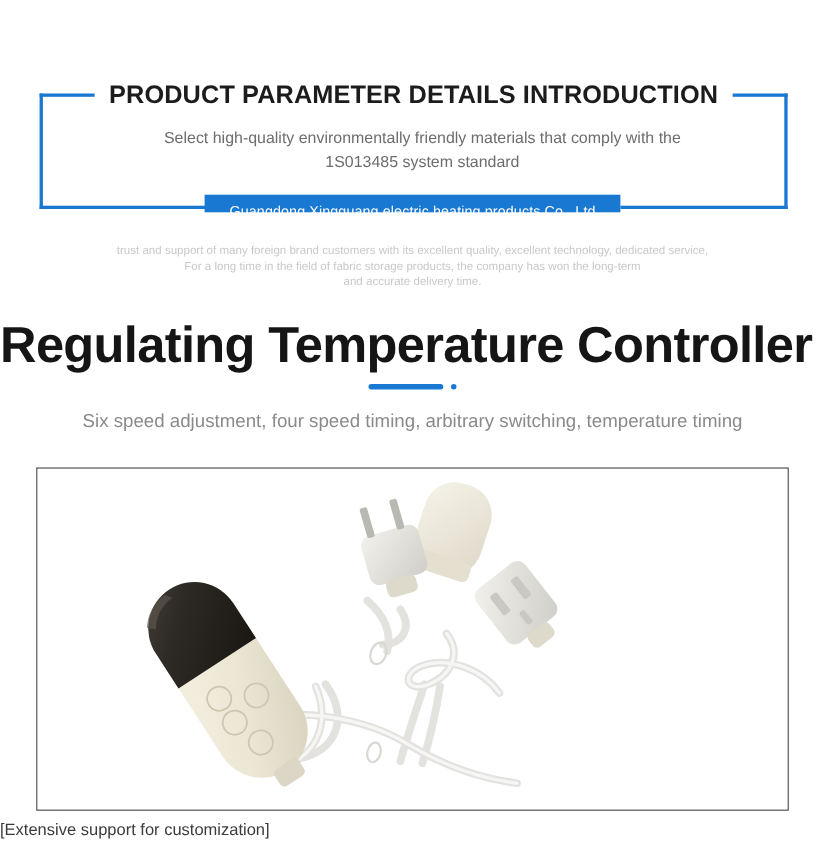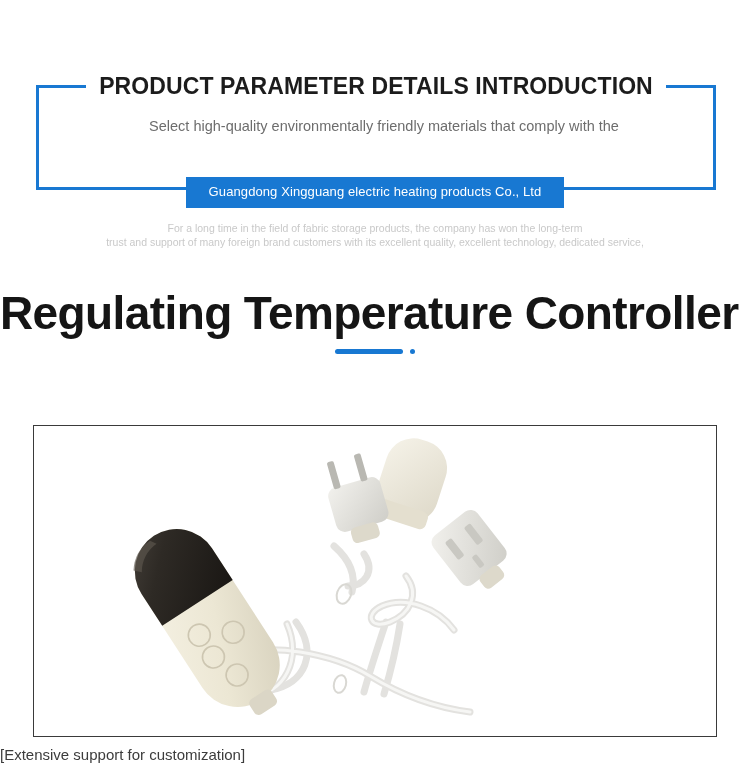--- a/index.html
+++ b/index.html
@@ -64,21 +64,21 @@
     color: #6d6d6d;
     line-height: 22px;
   }
 
   
   .company-badge {
     position: absolute;
     left: 186px;
     top: 177px;
     width: 378px;
-    height: 31px;
+    height: 16px;
     background: #1878d2;
     color: #ffffff;
     font-size: 13px;
     line-height: 30px;
     text-align: center;
     letter-spacing: 0.1px;
   }
 
   
   .fine-print {
@@ -176,38 +176,41 @@
   <div class="frame-edge frame-top-r"></div>
   <div class="frame-edge frame-bot-l"></div>
   <div class="frame-edge frame-bot-r"></div>
 
   <div class="header-title">
     <span>PRODUCT PARAMETER DETAILS INTRODUCTION</span>
   </div>
 
   <div class="header-sub">
     <div>Select high-quality environmentally friendly materials that comply with the</div>
+    <div>1S013485 system standard</div>
   </div>
 </div>
 
 <div class="company-badge">Guangdong Xingguang electric heating products Co., Ltd</div>
 
 <div class="fine-print">
+  <div>trust and support of many foreign brand customers with its excellent quality, excellent technology, dedicated service,</div>
   <div>For a long time in the field of fabric storage products, the company has won the long-term</div>
-  <div>trust and support of many foreign brand customers with its excellent quality, excellent technology, dedicated service,</div>
+  <div>and accurate delivery time.</div>
 </div>
 
 <div class="product-title">Regulating Temperature Controller</div>
 
 <div class="divider">
   <div class="divider-bar"></div>
   <div class="divider-dot"></div>
 </div>
 
 <div class="product-sub">
+  <div>Six speed adjustment, four speed timing, arbitrary switching, temperature timing</div>
 </div>
 
 <div class="photo-frame">
   <svg width="682" height="310" viewBox="0 0 682 310">
     <defs>
       <linearGradient id="capGrad" x1="0" y1="0" x2="1" y2="1">
         <stop offset="0%" stop-color="#45403a"></stop>
         <stop offset="35%" stop-color="#2e2a25"></stop>
         <stop offset="100%" stop-color="#1a1714"></stop>
       </linearGradient>

